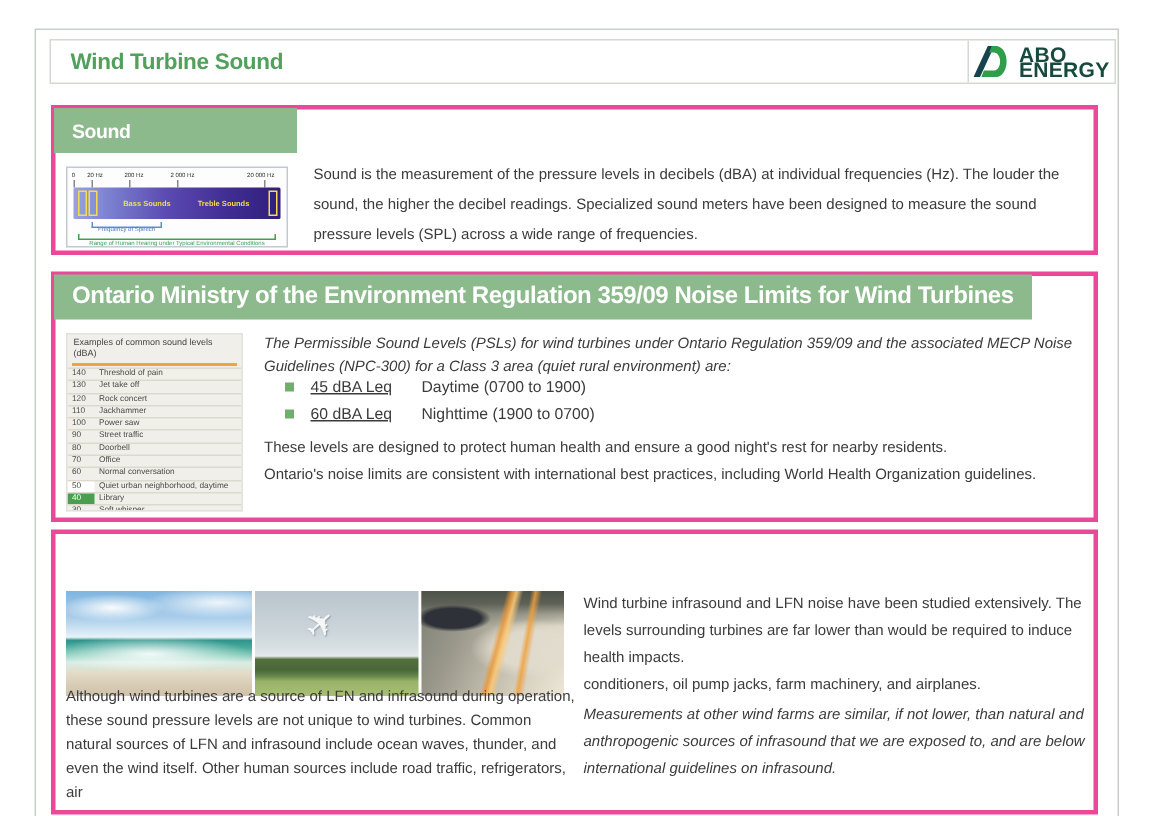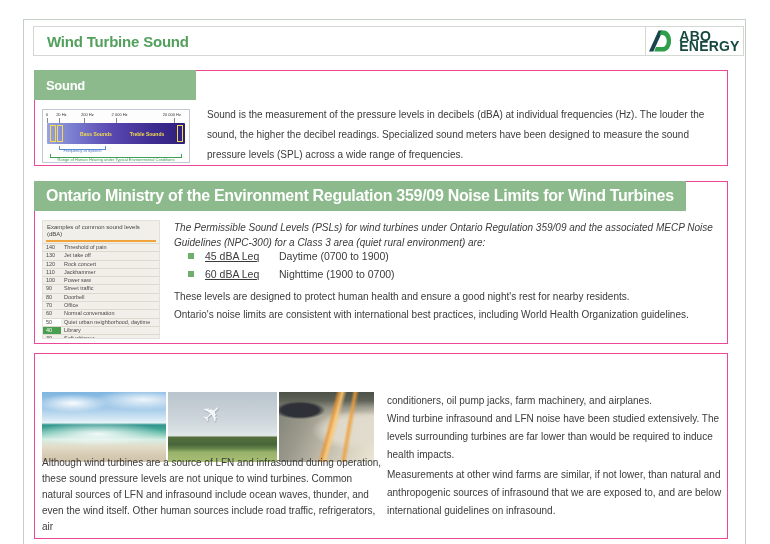--- a/index.html
+++ b/index.html
@@ -8,21 +8,21 @@
     font-family:"Liberation Sans", sans-serif;color:#3b3b3b;
   }
   .outer{position:absolute;left:23px;top:7px;width:721px;height:526px;border:1px solid #c7d0c7;background:#fff;margin-top:12px;}
   
   .header-box{position:absolute;left:9px;top:6px;width:709px;height:28px;border:1px solid #d3d8d3;display:flex;align-items:stretch;background:#fff;}
   .header-title{flex:1;display:flex;align-items:center;padding-left:13px;font-size:15px;font-weight:bold;color:#52a05c;letter-spacing:-0.2px;}
   .logo-cell{width:97px;border-left:1px solid #d3d8d3;display:flex;align-items:center;justify-content:center;gap:4px;}
   .logo-mark{width:26px;height:24px;flex:0 0 auto;}
   .logo-text{display:flex;flex-direction:column;line-height:10px;font-size:14px;font-weight:bold;color:#17493f;letter-spacing:0.2px;justify-content:flex-end;}
   
-  .section{position:absolute;left:10px;width:692px;border:1px solid #ec4899;background:#fff;}
+  .section{position:absolute;left:10px;width:692px;border:3px solid #ec4899;background:#fff;}
   .sec1{top:50px;height:94px;}
   .sec2{top:161px;height:161px;}
   .sec3{top:333px;height:184px;}
   .green-bar{position:absolute;left:-1px;top:-1px;height:30px;background:#8cba8c;color:#fff;font-weight:bold;
     display:flex;align-items:center;padding:0 12px;white-space:nowrap;letter-spacing:-0.3px;}
   .tab1{width:138px;font-size:13px;}
   .bar2,.bar3{font-size:16px;}
   
   .chart-thumb{position:absolute;left:7px;top:38px;width:146px;height:52px;border:1px solid #c2c8d4;background:#fdfdfd;overflow:hidden;}
   .tick{position:absolute;top:2px;font-size:4px;color:#333;white-space:nowrap;}
@@ -64,21 +64,21 @@
   .plane-glyph{position:absolute;left:34px;top:8px;font-size:24px;color:#f4f6f7;transform:rotate(-42deg);text-shadow:0 1px 1px rgba(90,100,110,0.5);}
   .ph-traffic{width:95px;
     background:
       linear-gradient(105deg, rgba(0,0,0,0) 50%, rgba(235,150,50,0.8) 53%, rgba(250,200,120,0.9) 56%, rgba(0,0,0,0) 60%),
       linear-gradient(100deg, rgba(0,0,0,0) 68%, rgba(240,160,60,0.85) 71%, rgba(0,0,0,0) 75%),
       radial-gradient(ellipse 34px 12px at 22% 26%, #2e3238 55%, rgba(0,0,0,0) 75%),
       radial-gradient(ellipse 55px 26px at 78% 55%, rgba(225,220,205,0.9) 45%, rgba(0,0,0,0) 75%),
       linear-gradient(180deg,#4d5248 0%,#5d6156 12%,rgba(120,122,110,0.6) 22%,rgba(0,0,0,0) 34%),
       linear-gradient(115deg,#7d7f74 0%,#9a988b 30%,#bdb8a8 55%,#d9d3c2 78%,#ece6d6 100%);}
   .s3-right{position:absolute;left:352px;top:38px;width:352px;font-size:10px;line-height:18px;}
-  .s3-right .p3{margin-top:2px;}
+  .s3-right .p3{margin-top:2px;font-style:italic;}
   .s3-left{position:absolute;left:7px;top:101px;width:340px;font-size:10px;line-height:16px;}
 </style>
 </head>
 <body>
 
 <div class="outer">
 
   <div class="header-box">
     <div class="header-title">Wind Turbine Sound</div>
     <div class="logo-cell">
@@ -203,21 +203,21 @@
 
     <div class="photo-strip">
       <div class="photo ph-beach"></div>
       <div class="photo ph-plane">
         <span class="plane-glyph">✈</span>
       </div>
       <div class="photo ph-traffic"></div>
     </div>
 
     <div class="s3-right">
+      <div>Wind turbine infrasound and LFN noise have been studied extensively. The levels surrounding turbines are far lower than would be required to induce health impacts.</div>
       <div>conditioners, oil pump jacks,  farm machinery, and airplanes.</div>
-      <div>Wind turbine infrasound and LFN noise have been studied extensively. The levels surrounding turbines are far lower than would be required to induce health impacts.</div>
       <div class="p3">Measurements at other wind farms are similar, if not lower, than natural and anthropogenic sources of infrasound that we are exposed to, and are below international guidelines on infrasound.</div>
     </div>
 
     <div class="s3-left">Although wind turbines are a source of LFN and infrasound during operation, these sound pressure levels are not unique to wind turbines. Common natural sources of LFN and infrasound include ocean waves, thunder, and even the wind itself. Other human sources include road traffic, refrigerators, air</div>
   </div>
 
 </div>
 
 </body></html>

